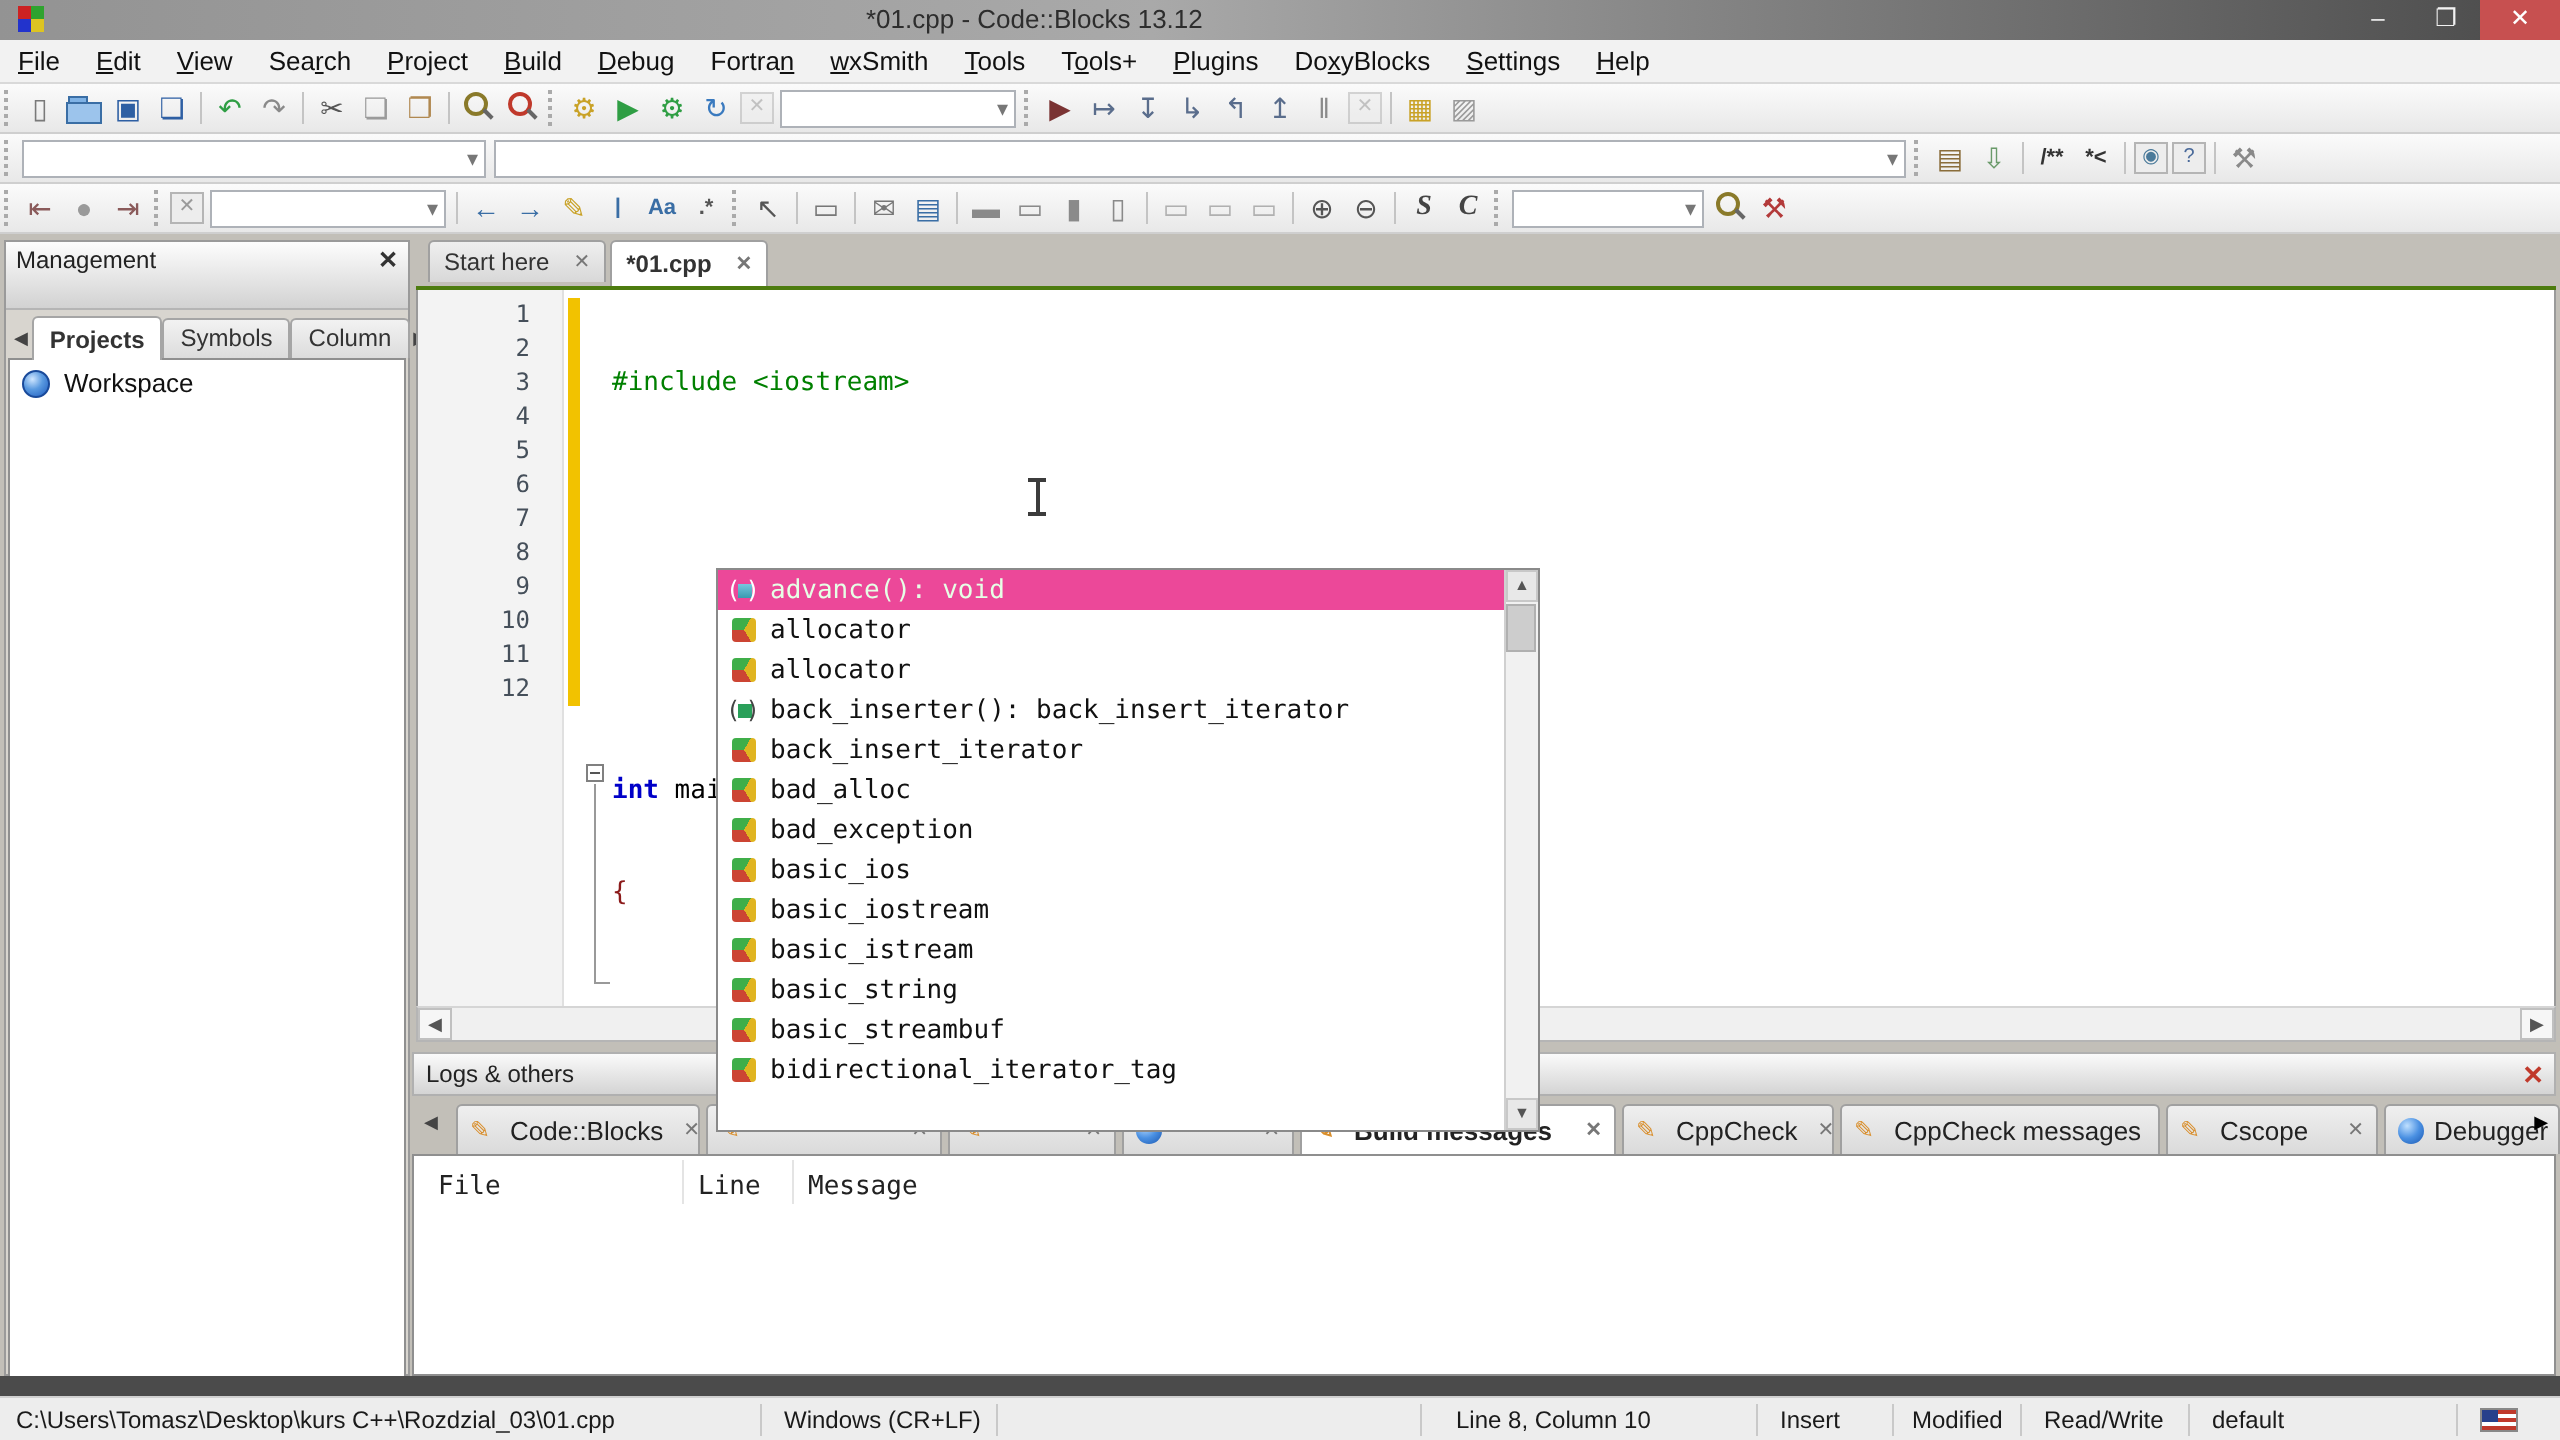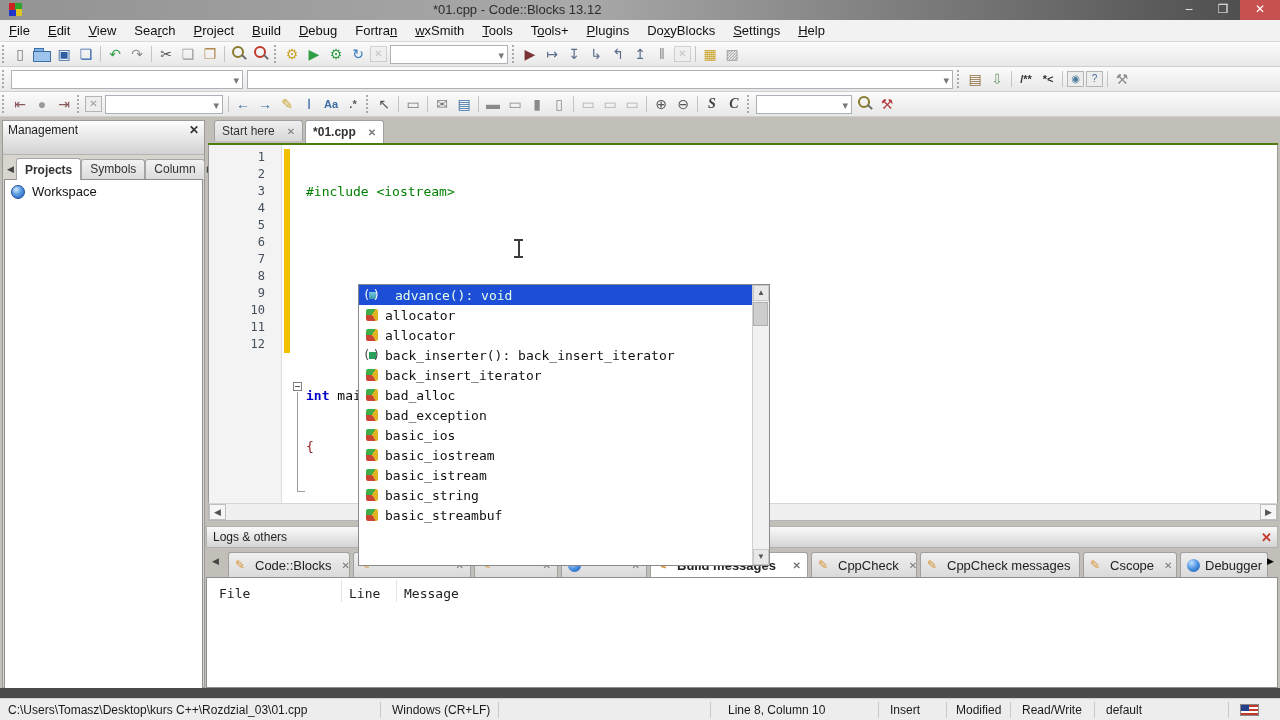--- a/index.html
+++ b/index.html
@@ -109,21 +109,21 @@
   
   #ibeam { position:absolute; left:514px; top:239px; width:9px; height:19px;
     border-top:2px solid #3c3c3c; border-bottom:2px solid #3c3c3c;
     background:linear-gradient(#3c3c3c,#3c3c3c) center/2px 100% no-repeat; z-index:60; }
 
   
   #autocomplete { position:absolute; left:358px; top:284px; width:412px; height:282px;
     background:#fff; border:1px solid #8a8a8a; z-index:50; display:flex; }
   #ac-list { flex:1; overflow:hidden; }
   .ac-row { height:20px; display:flex; align-items:center; font:13px "DejaVu Sans Mono", monospace; color:#111; }
-  .ac-row.sel { background:#1d4ed8; color:#e6ffe6;gap:10px; }
+  .ac-row.sel { background:#ec4899; color:#e6ffe6; }
   .ac-ico { display:inline-block; width:18px; height:16px; position:relative; margin:0 4px;
     font-size:12px; line-height:16px; color:#444; flex:none; }
   .ico-fn { background:linear-gradient(#2aa05a,#2aa05a) center/7px 7px no-repeat; }
   .ico-fn::before { content:"("; position:absolute; left:0; top:0; }
   .ico-fn::after { content:")"; position:absolute; right:1px; top:0; }
   .sel .ico-fn { color:#fff; background-image:linear-gradient(#76c8de,#3a9ab0); }
   .ico-cls { width:12px; height:12px; margin:2px 7px; border-radius:2px;
     background:conic-gradient(from 30deg,#e0b420 0 33%,#cc4433 0 66%,#3fae49 0); }
   #ac-scrollbar { width:17px; background:#f1f1f1; border-left:1px solid #d0d0d0;
     display:flex; flex-direction:column; justify-content:space-between; }
@@ -324,21 +324,21 @@
         <span class="btab" style="width: 106px;">
           <span class="btab-ico ico-pencil"></span>
           <span class="btab-label">CppCheck</span>
           <span class="btab-x">✕</span>
         </span>
         <span class="btab" style="width: 160px;">
           <span class="btab-ico ico-pencil"></span>
           <span class="btab-label">CppCheck messages</span>
           <span class="btab-x">✕</span>
         </span>
-        <span class="btab" style="width: 94px;">
+        <span class="btab" style="width: 106px;">
           <span class="btab-ico ico-pencil"></span>
           <span class="btab-label">Cscope</span>
           <span class="btab-x">✕</span>
         </span>
         <span class="btab" style="width: 88px;">
           <span class="btab-ico ico-sphere"></span>
           <span class="btab-label">Debugger</span>
           <span class="btab-x"></span>
         </span>
       </span>
@@ -396,20 +396,24 @@
         <span class="ac-ico ico-cls"></span>
         <span class="ac-label">basic_istream</span>
       </div>
       <div class="ac-row">
         <span class="ac-ico ico-cls"></span>
         <span class="ac-label">basic_string</span>
       </div>
       <div class="ac-row">
         <span class="ac-ico ico-cls"></span>
         <span class="ac-label">basic_streambuf</span>
+      </div>
+      <div class="ac-row">
+        <span class="ac-ico ico-cls"></span>
+        <span class="ac-label">bidirectional_iterator_tag</span>
       </div>
     </div>
   <div id="ac-scrollbar">
     <span class="ac-sb-btn">▲</span>
     <span class="ac-sb-btn">▼</span>
   </div>
   <div id="ac-thumb"></div>
 </div>
 
 <div id="darkstrip"></div>

